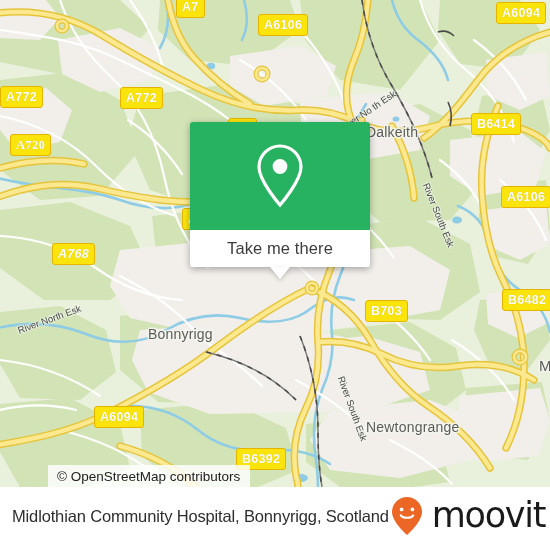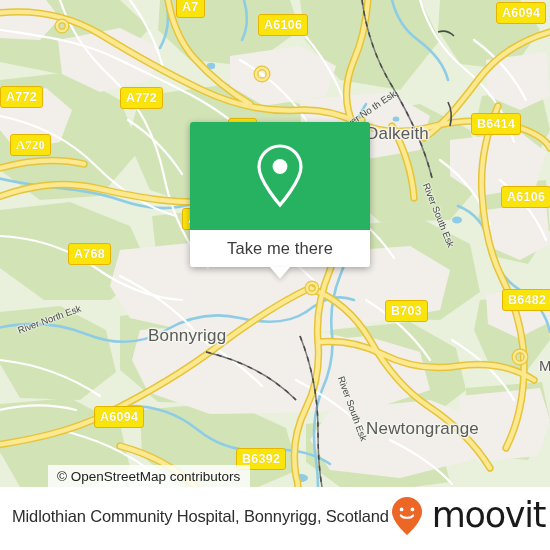--- a/index.html
+++ b/index.html
@@ -33,21 +33,21 @@
     color: #5b5b5b;
     font-family: "Liberation Sans", sans-serif;
     white-space: nowrap;
     text-shadow:
        1.4px 0 1.4px #f4f6ee, -1.4px 0 1.4px #f4f6ee,
        0 1.4px 1.4px #f4f6ee, 0 -1.4px 1.4px #f4f6ee,
        1px 1px 1.4px #f4f6ee, -1px -1px 1.4px #f4f6ee,
        1px -1px 1.4px #f4f6ee, -1px 1px 1.4px #f4f6ee;
     pointer-events: none;
   }
-  .place-major { font-size: 17px; letter-spacing: .2px; }
+  .place-major { font-size: 14px; letter-spacing: .2px; }
   .place-mid   { font-size: 15px; }
 
   .river-label {
     position: absolute;
     color: #4a4a4a;
     font-size: 9.5px;
     font-family: "Liberation Sans", sans-serif;
     white-space: nowrap;
     text-shadow:
        1.2px 0 1.2px #eef3e6, -1.2px 0 1.2px #eef3e6,
@@ -382,22 +382,22 @@
     <div class="river-label" style="left:341px; top:371px; transform:rotate(70deg);">River South Esk</div>
 
     <div class="shield" style="left:176px; top:-4px;">A7</div>
     <div class="shield" style="left:258px; top:14px;">A6106</div>
     <div class="shield" style="left:496px; top:2px;">A6094</div>
     <div class="shield" style="left:120px; top:87px;">A772</div>
     <div class="shield" style="left:471px; top:113px;">B6414</div>
     <div class="shield" style="left:0px; top:86px;">A772</div>
     <div class="shield" style="left:10px; top:134px;font-family:Liberation Serif, serif;">A720</div>
     <div class="shield" style="left:501px; top:186px;">A6106</div>
-    <div class="shield" style="left:68px; top:243px;">A768</div>
-    <div class="shield" style="left:385px; top:300px;">B703</div>
+    <div class="shield" style="left:52px; top:243px;font-style:italic;">A768</div>
+    <div class="shield" style="left:365px; top:300px;">B703</div>
     <div class="shield" style="left:502px; top:289px;">B6482</div>
     <div class="shield" style="left:94px; top:406px;">A6094</div>
     <div class="shield" style="left:236px; top:412px;margin-top:36px;">B6392</div>
     <div class="shield" style="left:228px; top:118px;">A7</div>
     <div class="shield" style="left:182px; top:208px;">A7</div>
 
     <div id="popup">
       <div id="popup-head">
         <svg width="54" height="66" viewBox="0 0 54 66">
           <path d="M27 3 C15.4 3 6 12.4 6 24 C6 38 27 62 27 62 C27 62 48 38 48 24

